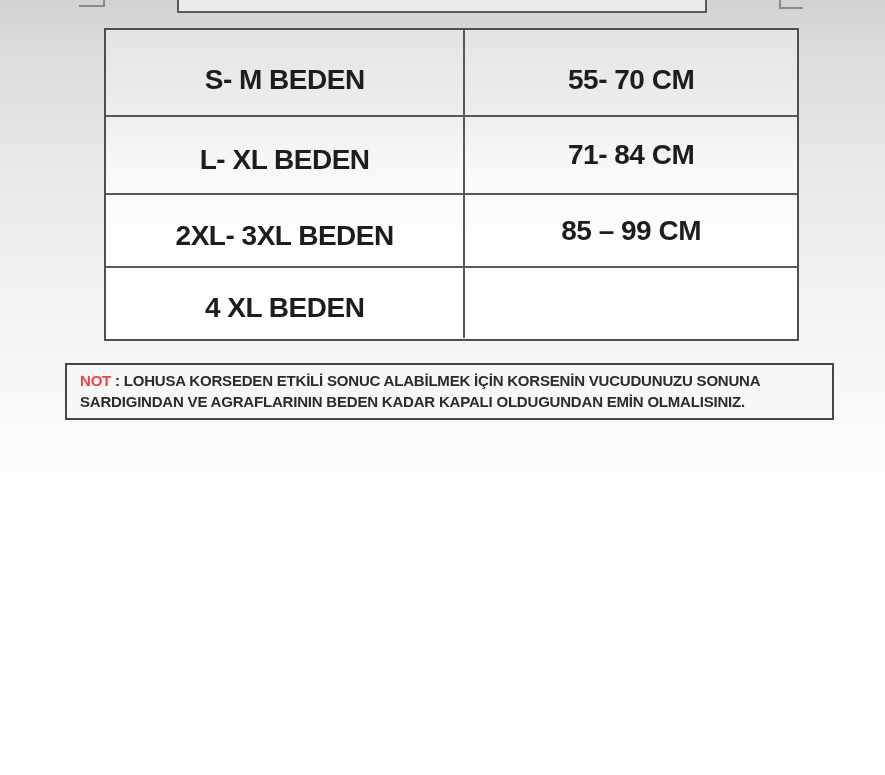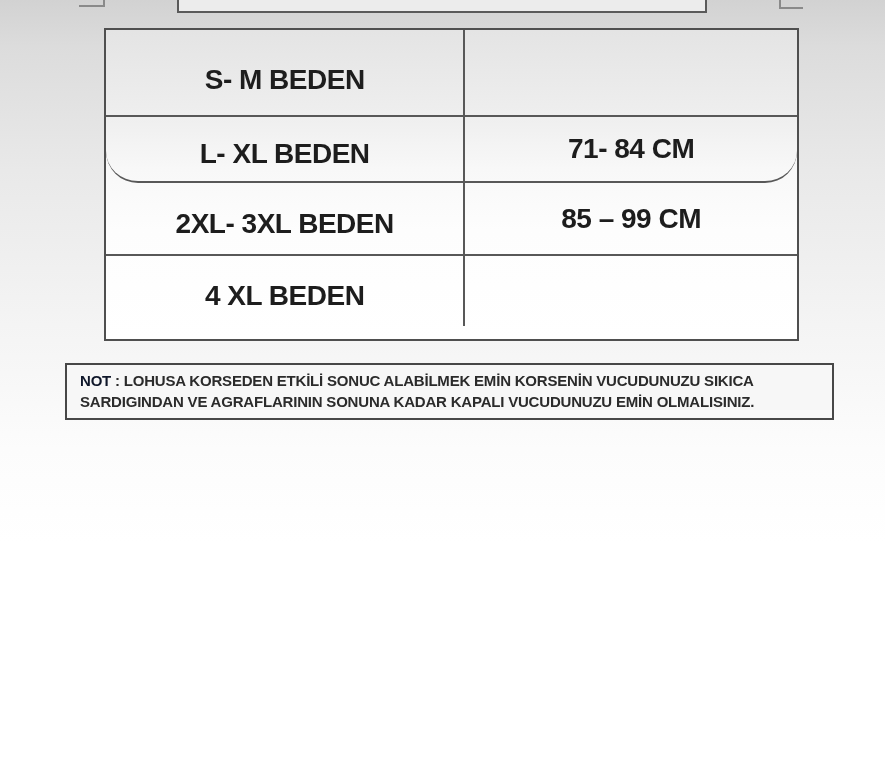--- a/index.html
+++ b/index.html
@@ -68,21 +68,21 @@
       #ffffff 100%);
     display: flex;
     flex-direction: column;
   }
   .size-row {
     display: flex;
     border-bottom: 2px solid #585858;
   }
   .size-row:last-child { border-bottom: none; }
   .size-row.r1 { height: 87px; }
-  .size-row.r2 { height: 66px; border-radius: 32px; }
+  .size-row.r2 { height: 78px; }
   .size-row.r3 { height: 73px; }
   .size-row.r4 { height: 70px; }
   .cell {
     display: flex;
     align-items: center;
     justify-content: center;
     font-weight: bold;
     font-size: 28px;
     letter-spacing: -0.5px;
     color: #1d1d1d;
@@ -107,52 +107,53 @@
     height: 57px;
     border: 2px solid #474747;
     background: #f7f7f7;
     padding: 5px 10px 5px 13px;
     font-weight: bold;
     font-size: 15px;
     line-height: 21px;
     letter-spacing: -0.2px;
     color: #2b2b2b;
   }
-  .note-label { color: #0f172a; }
+  .note-label { color: #ef4444; }
 </style>
 </head>
 <body>
 
 <div id="screen">
 
   <div class="crop-corner-left"></div>
   <div class="crop-center-box"></div>
   <div class="crop-corner-right"></div>
 
   <div class="size-table">
 
     <div class="size-row r1">
       <div class="cell size-col">S- M BEDEN</div>
+      <div class="cell cm-col">55- 70 CM</div>
     </div>
 
     <div class="size-row r2">
       <div class="cell size-col">L- XL BEDEN</div>
       <div class="cell cm-col">71- 84 CM</div>
     </div>
 
     <div class="size-row r3">
       <div class="cell size-col">2XL- 3XL BEDEN</div>
       <div class="cell cm-col">85 – 99 CM</div>
     </div>
 
     <div class="size-row r4">
       <div class="cell size-col">4 XL BEDEN</div>
     </div>
 
   </div>
 
   <div class="note-box">
-    <span class="note-label">NOT</span><span> : LOHUSA KORSEDEN ETKİLİ SONUC ALABİLMEK EMİN KORSENİN VUCUDUNUZU SIKICA</span>
+    <span class="note-label">NOT</span><span> : LOHUSA KORSEDEN ETKİLİ SONUC ALABİLMEK İÇİN KORSENİN VUCUDUNUZU SONUNA</span>
     <br>
-    <span>SARDIGINDAN VE AGRAFLARININ SONUNA KADAR KAPALI VUCUDUNUZU EMİN OLMALISINIZ.</span>
+    <span>SARDIGINDAN VE AGRAFLARININ BEDEN KADAR KAPALI OLDUGUNDAN EMİN OLMALISINIZ.</span>
   </div>
 
 </div>
 
 </body></html>

